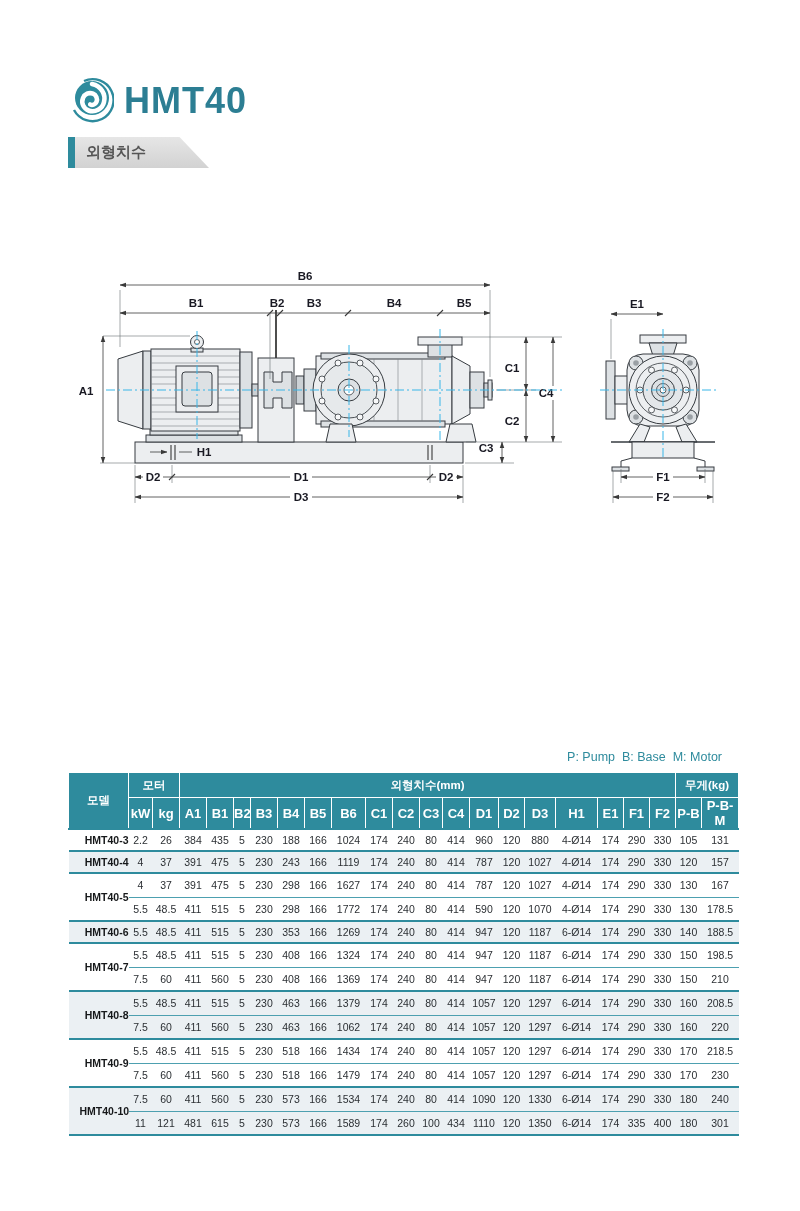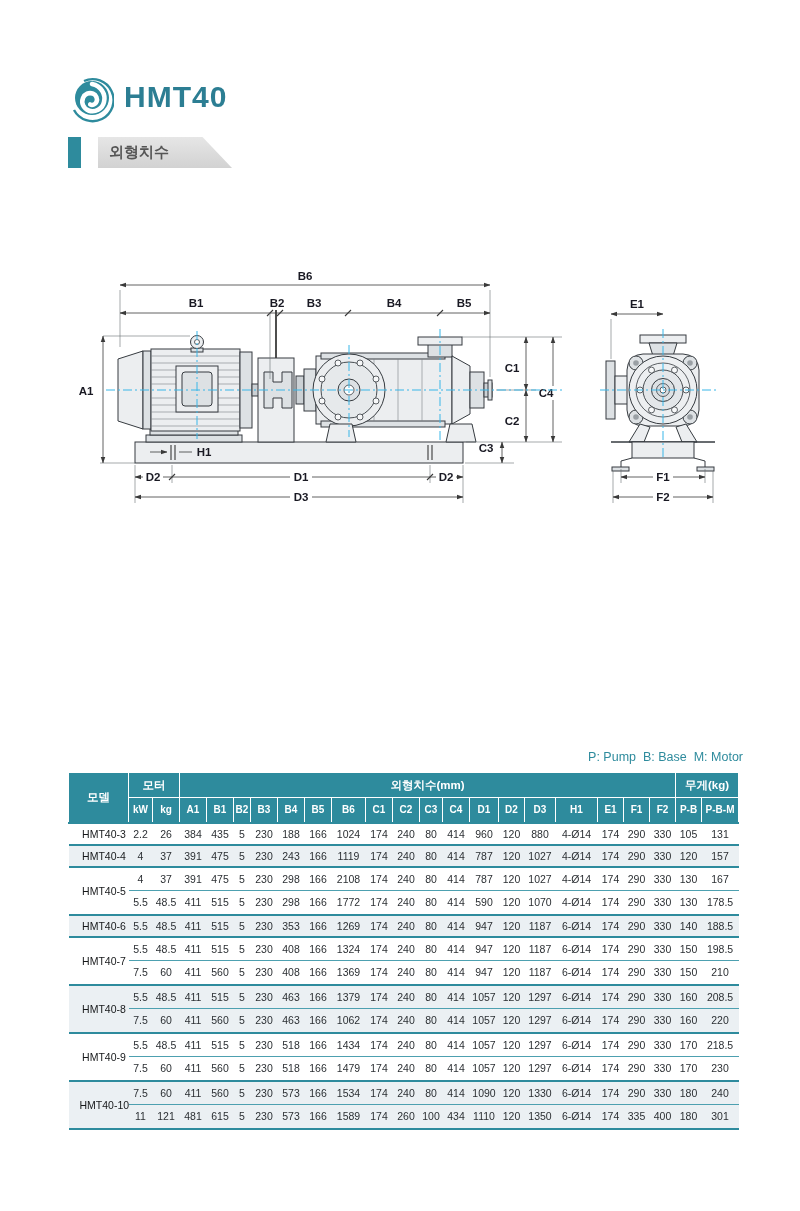--- a/index.html
+++ b/index.html
@@ -11,63 +11,63 @@
   *{box-sizing:border-box;margin:0;padding:0;}
   html,body{background:#fff;}
   body{
     width:800px;height:1211px;position:relative;
     font-family:"Liberation Sans",sans-serif;color:#222;overflow:hidden;
   }
   
   .brand{position:absolute;left:66px;top:76px;width:48px;height:48px;}
   .page-title{
     position:absolute;left:124px;top:80px;
-    font-size:30px;font-weight:bold;color:var(--accent-dark);letter-spacing:1px;
+    font-size:36px;font-weight:bold;color:var(--accent-dark);letter-spacing:1px;
   }
   .section{position:absolute;left:68px;top:137px;height:31px;}
   .section .bar{
     position:absolute;left:0;top:0;width:13px;height:31px;background:var(--accent);
   }
   .section .banner{
-    position:absolute;left:30px;top:0;width:134px;height:31px;
+    position:absolute;left:7px;top:0;width:134px;height:31px;
     background:linear-gradient(180deg,#e6e6e6,#d2d2d2);
     clip-path:polygon(0 0,78% 0,100% 100%,0 100%);
     display:flex;align-items:center;padding-left:11px;
     font-size:15px;font-weight:bold;color:#555;
   }
   
   .drawing{position:absolute;left:0;top:255px;}
   .out{fill:#eceef0;stroke:#363b40;stroke-width:1;}
   .f2{fill:#dde1e4;stroke:#363b40;stroke-width:1;}
   .f3{fill:#ccd1d5;stroke:#363b40;stroke-width:1;}
   .thin{stroke:#7c8186;stroke-width:.6;fill:none;}
   .dim{stroke:#3a3a3a;stroke-width:.8;fill:none;}
   .ext{stroke:#6a6f74;stroke-width:.6;fill:none;}
   .tick{stroke:#3a3a3a;stroke-width:1.1;fill:none;}
   .cl{stroke:var(--centerline);stroke-width:1;fill:none;stroke-dasharray:9 3 2 3;}
   .dlabel{font:bold 11.5px "Liberation Sans",sans-serif;fill:#191923;text-anchor:middle;}
   .lblbg{fill:#ffffff;}
   
   .legend{
-    position:absolute;top:750px;right:57px;
+    position:absolute;top:750px;right:78px;
     color:var(--accent);font-size:12.5px;white-space:pre;
   }
   .spec{position:absolute;left:68px;top:772px;}
   table{border-collapse:collapse;table-layout:fixed;width:667px;border-bottom:2px solid var(--accent);}
   thead th{
     background:var(--accent);color:#fff;border:1px solid #fff;
-    font-size:10px;font-weight:bold;height:25px;padding:0;text-align:center;
+    font-size:13px;font-weight:bold;height:25px;padding:0;text-align:center;
   }
   thead tr.grp th{font-size:11.5px;margin-top:28px;}
   tbody td{
     text-align:center;font-size:10.5px;color:#2b2f33;height:22px;padding:0;
     white-space:nowrap;
   }
   tbody tr.tall td{height:24px;}
-  tbody td.model{font-weight:normal;color:#16181a;text-align:center;padding-left:11px;}
+  tbody td.model{font-weight:bold;color:#16181a;text-align:right;padding-left:11px;}
   tbody tr.group-first td{border-top:2px solid var(--accent);}
   tbody tr.group-cont td{border-top:1px solid #4DA0B0;}
   tbody tr.alt td{background:var(--alt-row);}
 </style>
 </head>
 <body>
 
 <svg class="brand" viewBox="0 0 48 48">
   <path d="M 8 34 A 21 21 0 1 0 18 5" fill="none" stroke="#2E8B9D" stroke-width="2.4"></path>
   <circle cx="26" cy="22" r="17" fill="#2E8B9D"></circle>
@@ -392,21 +392,21 @@
         <tr class="group-first tall">
           <td class="model" rowspan="2">HMT40-5</td>
           <td>4</td>
           <td>37</td>
           <td>391</td>
           <td>475</td>
           <td>5</td>
           <td>230</td>
           <td>298</td>
           <td>166</td>
-          <td>2108</td>
+          <td>1627</td>
           <td>174</td>
           <td>240</td>
           <td>80</td>
           <td>414</td>
           <td>787</td>
           <td>120</td>
           <td>1027</td>
           <td>4-Ø14</td>
           <td>174</td>
           <td>290</td>

